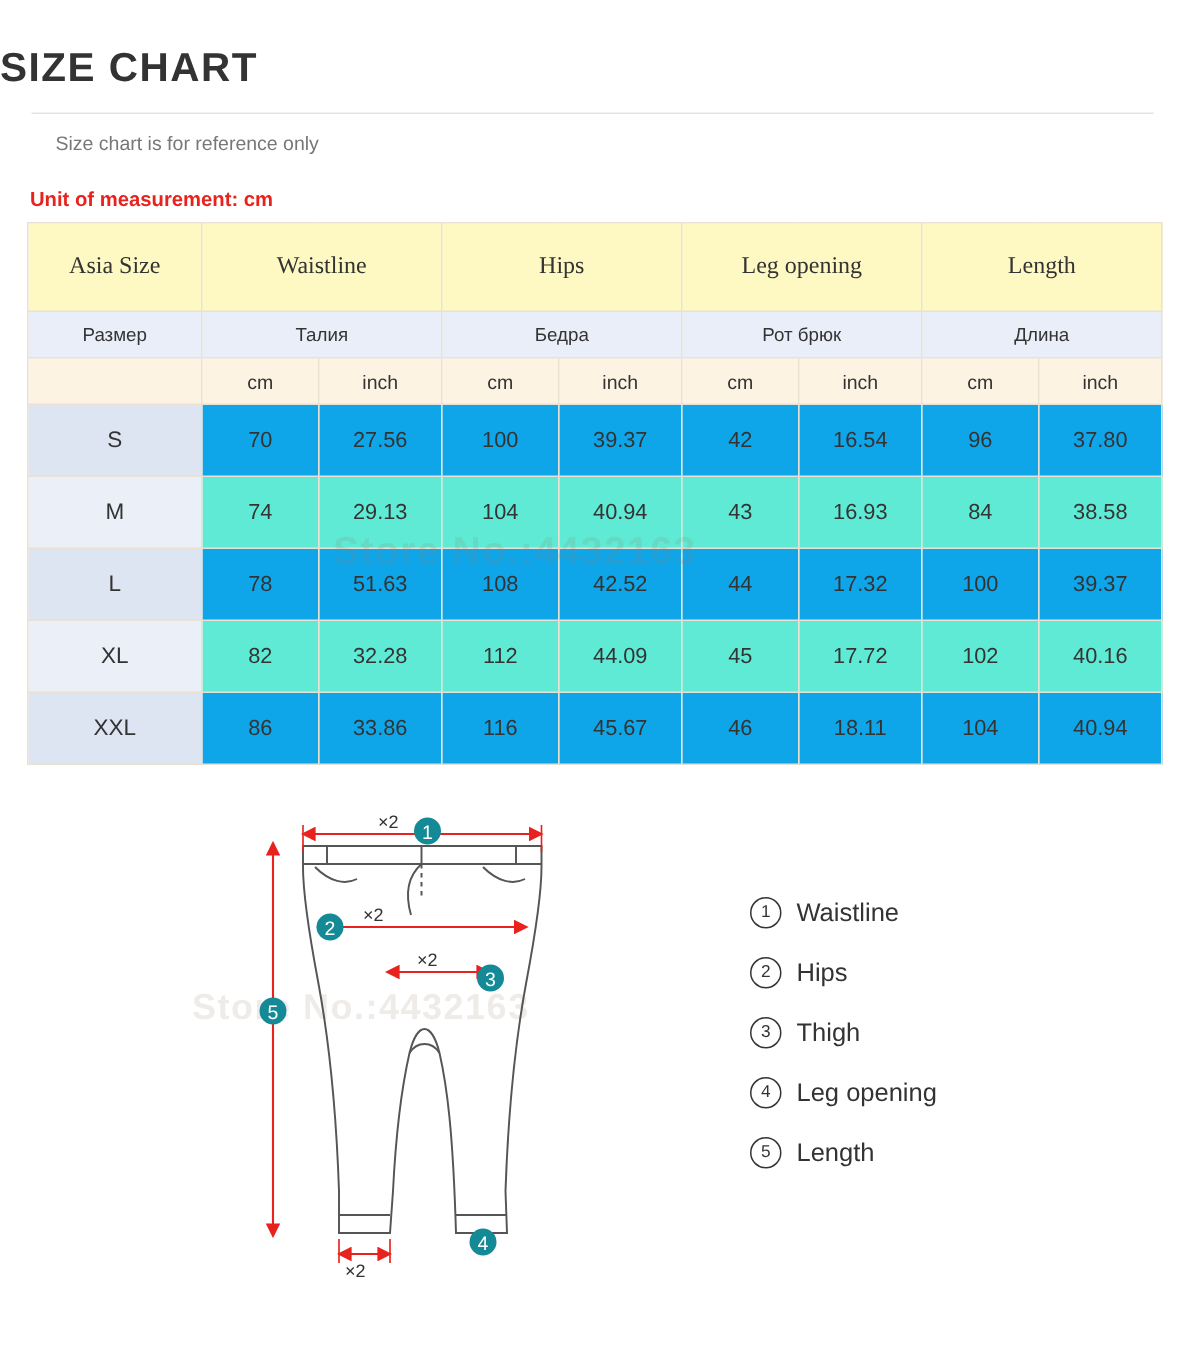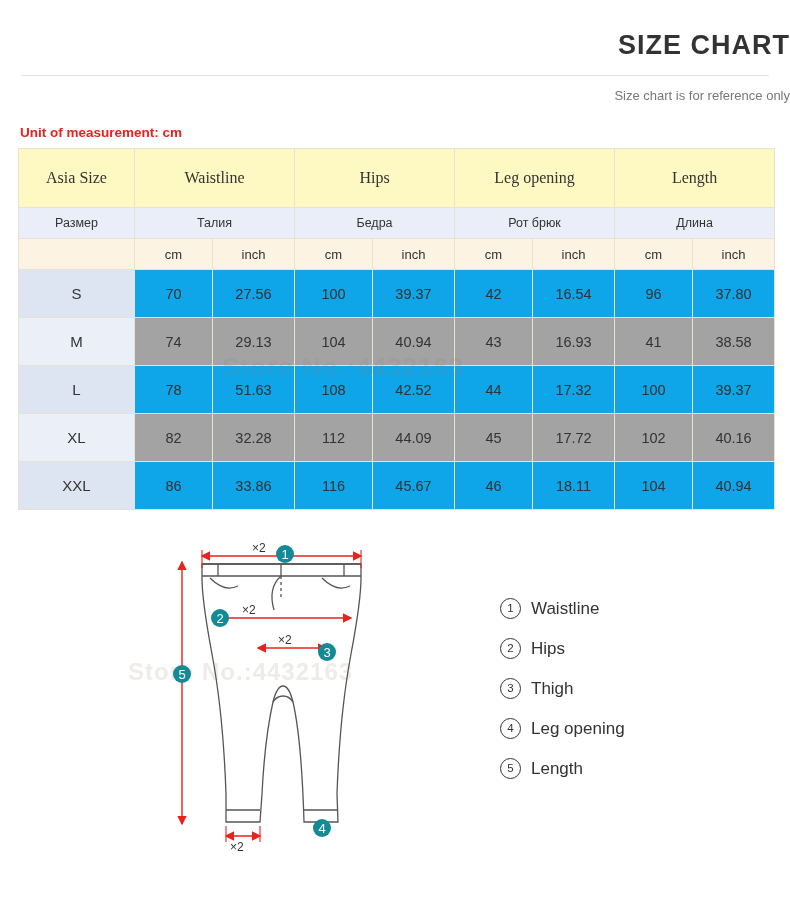--- a/index.html
+++ b/index.html
@@ -17,21 +17,21 @@
   }
 
   .page {
     width: 790px;
     height: 901px;
     position: relative;
   }
 
   
   .header {
-    text-align: right;
+    text-align: left;
     padding-top: 30px;
   }
   .title {
     font-size: 27px;
     font-weight: bold;
     letter-spacing: 1px;
     color: #333333;
     margin: 0 0 14px 0;
   }
   .title-rule {
@@ -102,21 +102,21 @@
     height: 47px;
     font-size: 14.5px;
     background: #0ea5e9;
   }
   tr.data-row td.size-cell {
     background: #dde5f3;
     font-size: 15px;
     color: #333;
   }
   tr.data-row.alt td {
-    background: #a3a3a3;
+    background: #5eead4;
   }
   tr.data-row.alt td.size-cell {
     background: #eaeff8;
   }
 
   .col-size { width: 116px; }
   .col-cm   { width: 78px; }
   .col-in   { width: 82px; }
 
   
@@ -234,21 +234,21 @@
           <td>37.80</td>
         </tr>
         <tr class="data-row alt">
           <td class="size-cell">M</td>
           <td>74</td>
           <td>29.13</td>
           <td>104</td>
           <td>40.94</td>
           <td>43</td>
           <td>16.93</td>
-          <td>41</td>
+          <td>84</td>
           <td>38.58</td>
         </tr>
         <tr class="data-row">
           <td class="size-cell">L</td>
           <td>78</td>
           <td>51.63</td>
           <td>108</td>
           <td>42.52</td>
           <td>44</td>
           <td>17.32</td>

